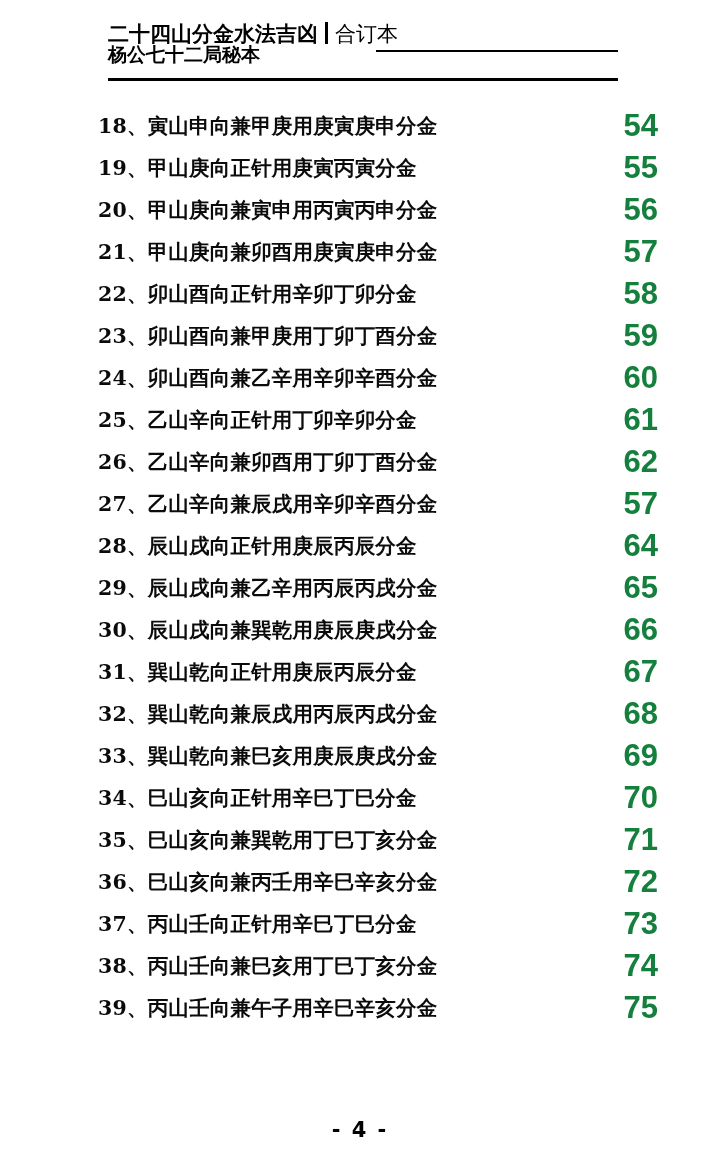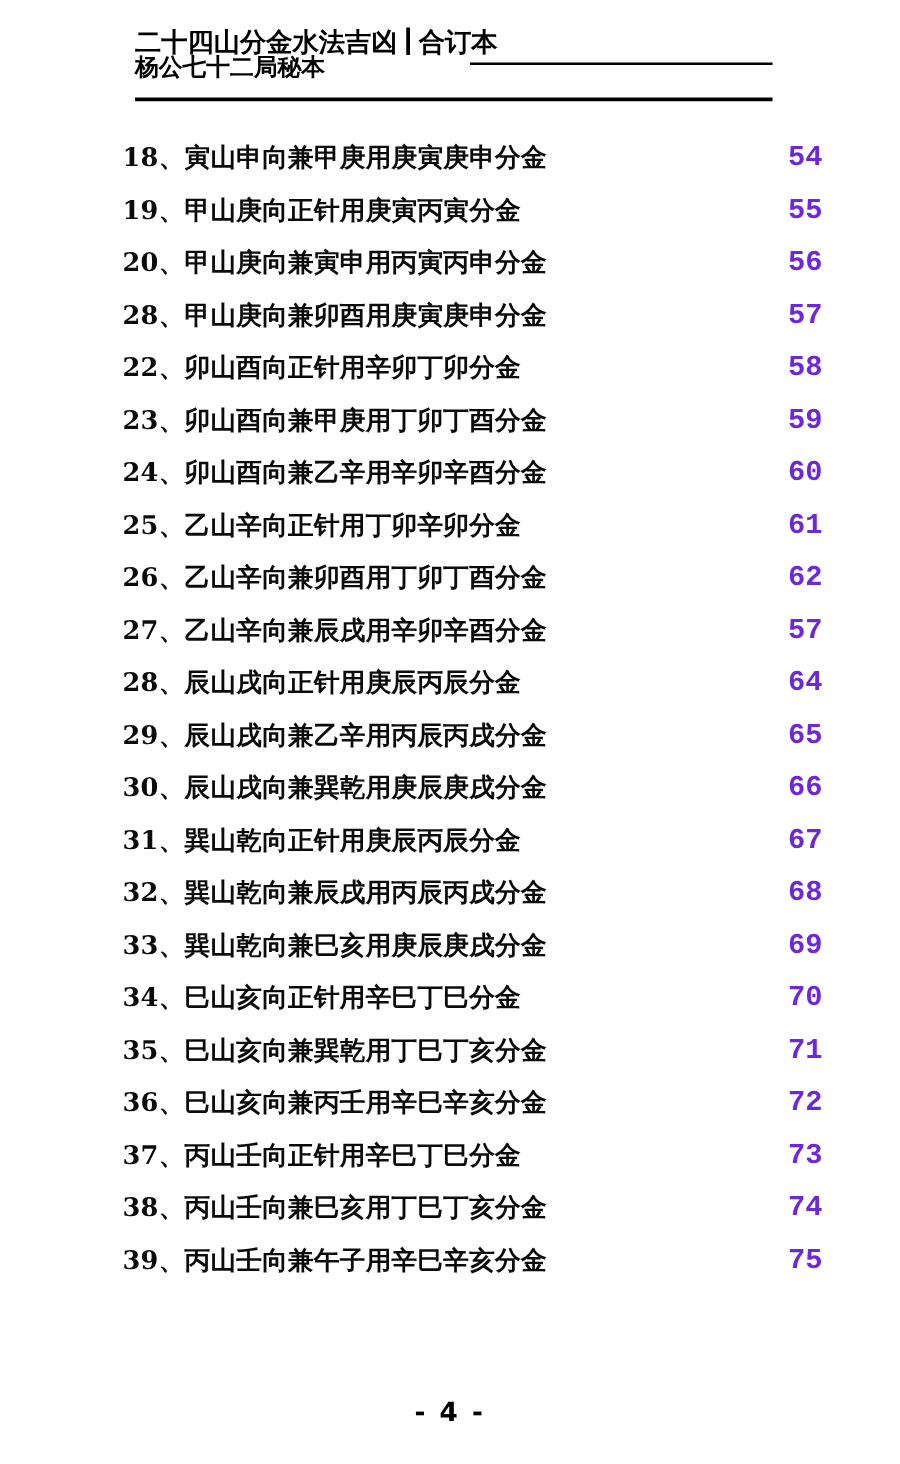--- a/index.html
+++ b/index.html
@@ -53,21 +53,21 @@
     font-size: 19px;
   }
   .hdr-sep {
     display: inline-block;
     width: 3px;
     height: 22px;
     background: #000;
     margin: 0 7px 1px 7px;
   }
   .hdr-right {
-    font-weight: bold;
+    font-weight: normal;
     font-size: 21px;
   }
   .hdr-rule {
     position: absolute;
     left: 0;
     width: 510px;
     height: 3px;
     background: #000;
   }
   .hdr-rule.r1 { top: 28px; left: 268px; width: 242px; height: 2px;}
@@ -110,24 +110,24 @@
     white-space: nowrap;
     font-size: 17px;
     letter-spacing: 2px;
     color: #1a1a1a;
     font-family: "DejaVu Sans", "Liberation Sans", sans-serif;
   }
   .pagenum {
     flex: 0 0 auto;
     width: 46px;
     text-align: right;
-    font-family: Liberation Mono, monospace;
+    font-family: Liberation Sans, sans-serif;
     font-weight: bold;
-    font-size: 23px;
-    color: #6d28d9;
+    font-size: 31px;
+    color: #15803d;
   }
 
   
   .footer {
     position: absolute;
     left: 0;
     top: 1118px;
     width: 720px;
     text-align: center;
     font-family: "DejaVu Sans", "Liberation Sans", sans-serif;
@@ -173,21 +173,21 @@
         <span class="pagenum">55</span>
       </div>
       <div class="toc-row">
         <span class="entry-text">20、甲山庚向兼寅申用丙寅丙申分金</span>
         <span class="leader">
           <span>…………………………………………………………………………</span>
         </span>
         <span class="pagenum">56</span>
       </div>
       <div class="toc-row">
-        <span class="entry-text">28、甲山庚向兼卯酉用庚寅庚申分金</span>
+        <span class="entry-text">21、甲山庚向兼卯酉用庚寅庚申分金</span>
         <span class="leader">
           <span>…………………………………………………………………………</span>
         </span>
         <span class="pagenum">57</span>
       </div>
       <div class="toc-row">
         <span class="entry-text">22、卯山酉向正针用辛卯丁卯分金</span>
         <span class="leader">
           <span>…………………………………………………………………………</span>
         </span>

